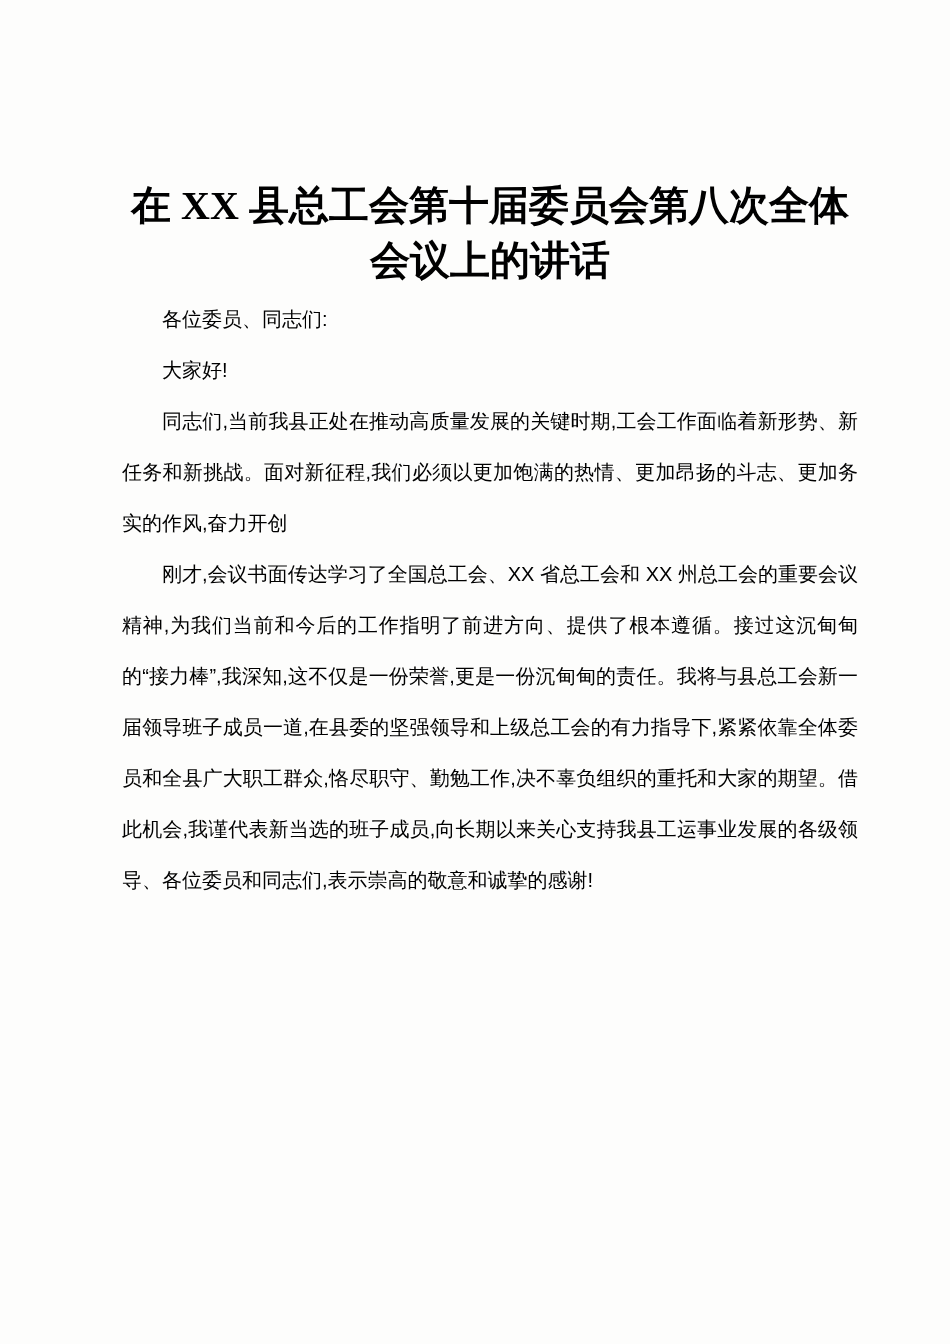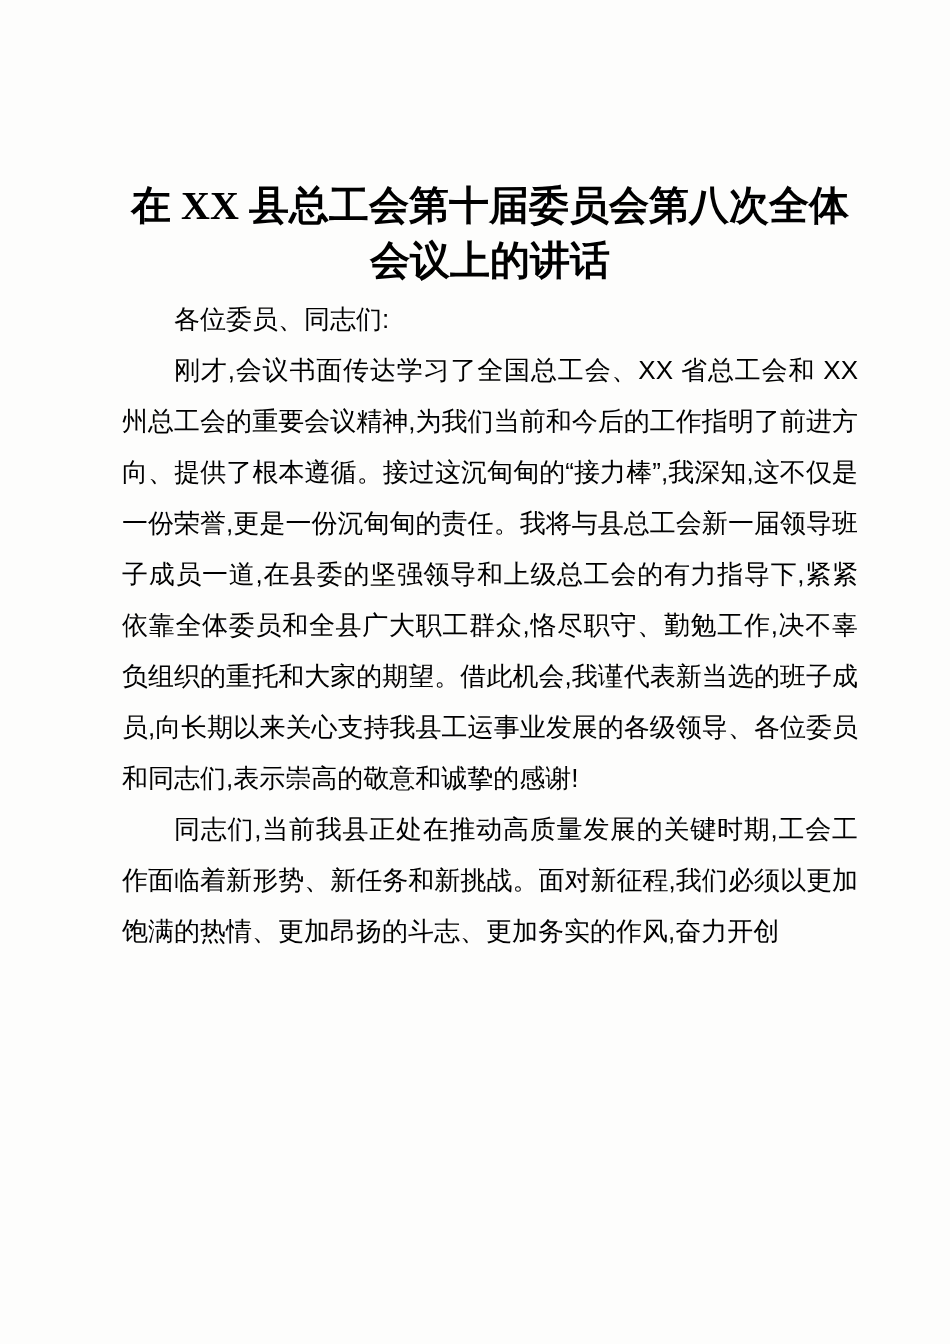--- a/index.html
+++ b/index.html
@@ -24,32 +24,33 @@
     font-family: "Liberation Serif", "DejaVu Serif", serif;
     font-weight: 700;
     font-size: 40px;
     line-height: 55px;
     text-align: center;
     margin: 0 0 6px 0;
     color: #000000;
   }
   .doc-body p {
     font-family: "Liberation Sans", "DejaVu Sans", sans-serif;
-    font-size: 26px;
+    font-size: 20px;
     line-height: 51px;
     text-align: justify;
     text-indent: 2em;
     margin: 0;
     color: #000000;
   }
 </style>
 </head>
 <body>
 
 <div class="page">
   <h1 class="doc-title">在 XX 县总工会第十届委员会第八次全体会议上的讲话</h1>
 
   <div class="doc-body">
     <p>各位委员、同志们:</p>
+    <p>大家好!</p>
+    <p>同志们,当前我县正处在推动高质量发展的关键时期,工会工作面临着新形势、新任务和新挑战。面对新征程,我们必须以更加饱满的热情、更加昂扬的斗志、更加务实的作风,奋力开创</p>
     <p>刚才,会议书面传达学习了全国总工会、XX 省总工会和 XX 州总工会的重要会议精神,为我们当前和今后的工作指明了前进方向、提供了根本遵循。接过这沉甸甸的“接力棒”,我深知,这不仅是一份荣誉,更是一份沉甸甸的责任。我将与县总工会新一届领导班子成员一道,在县委的坚强领导和上级总工会的有力指导下,紧紧依靠全体委员和全县广大职工群众,恪尽职守、勤勉工作,决不辜负组织的重托和大家的期望。借此机会,我谨代表新当选的班子成员,向长期以来关心支持我县工运事业发展的各级领导、各位委员和同志们,表示崇高的敬意和诚挚的感谢!</p>
-    <p>同志们,当前我县正处在推动高质量发展的关键时期,工会工作面临着新形势、新任务和新挑战。面对新征程,我们必须以更加饱满的热情、更加昂扬的斗志、更加务实的作风,奋力开创</p>
   </div>
 </div>
 
 </body></html>

